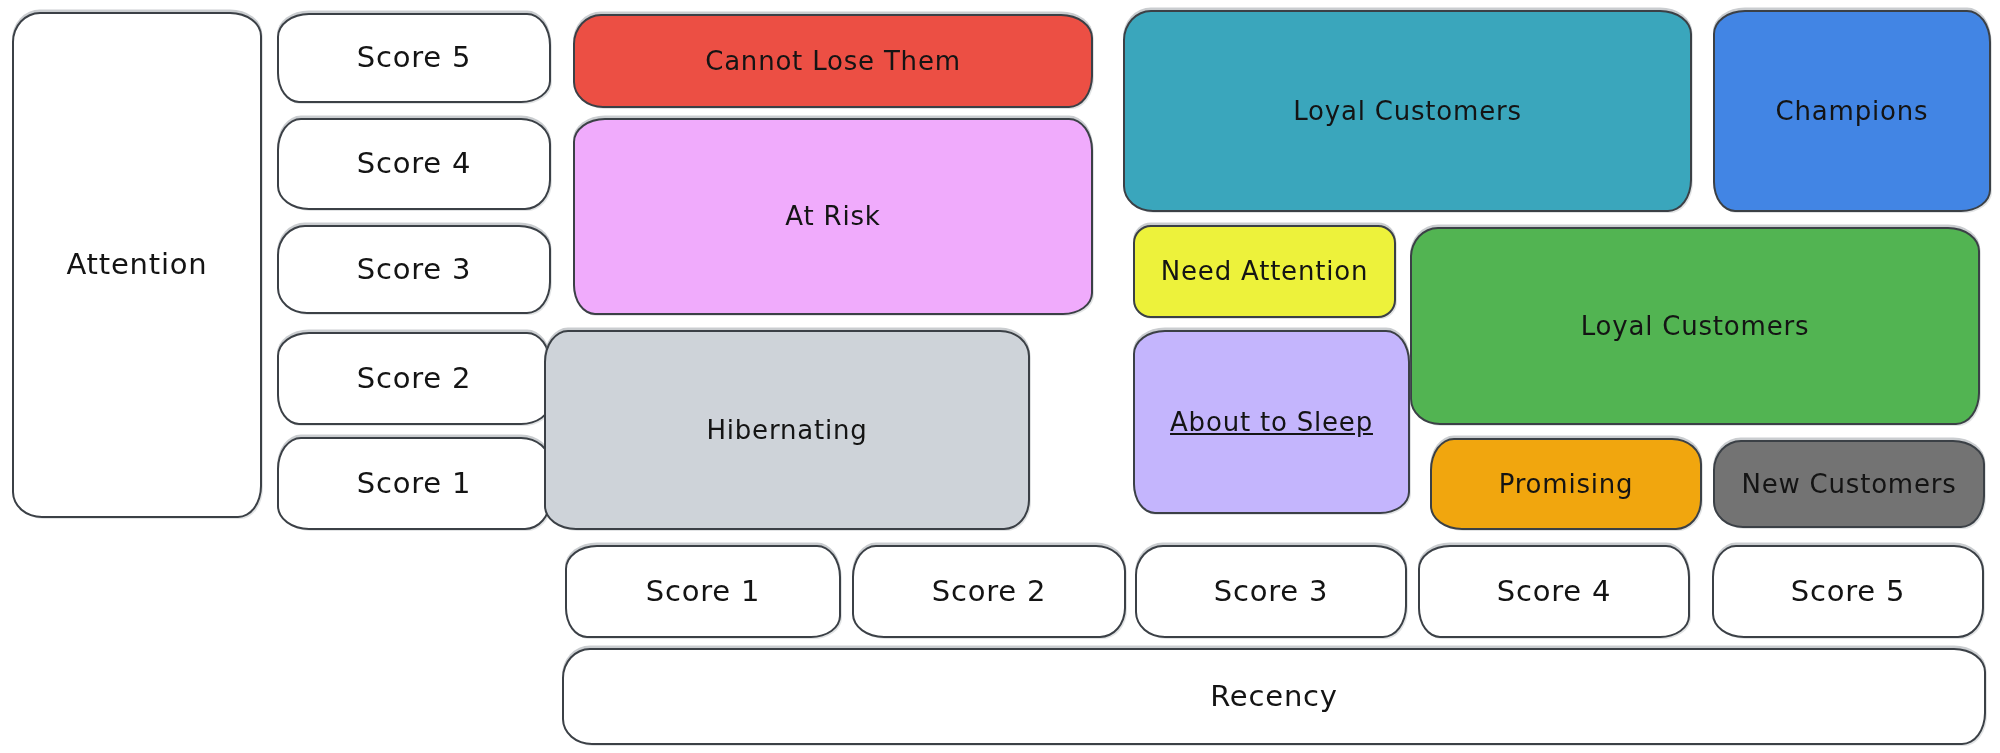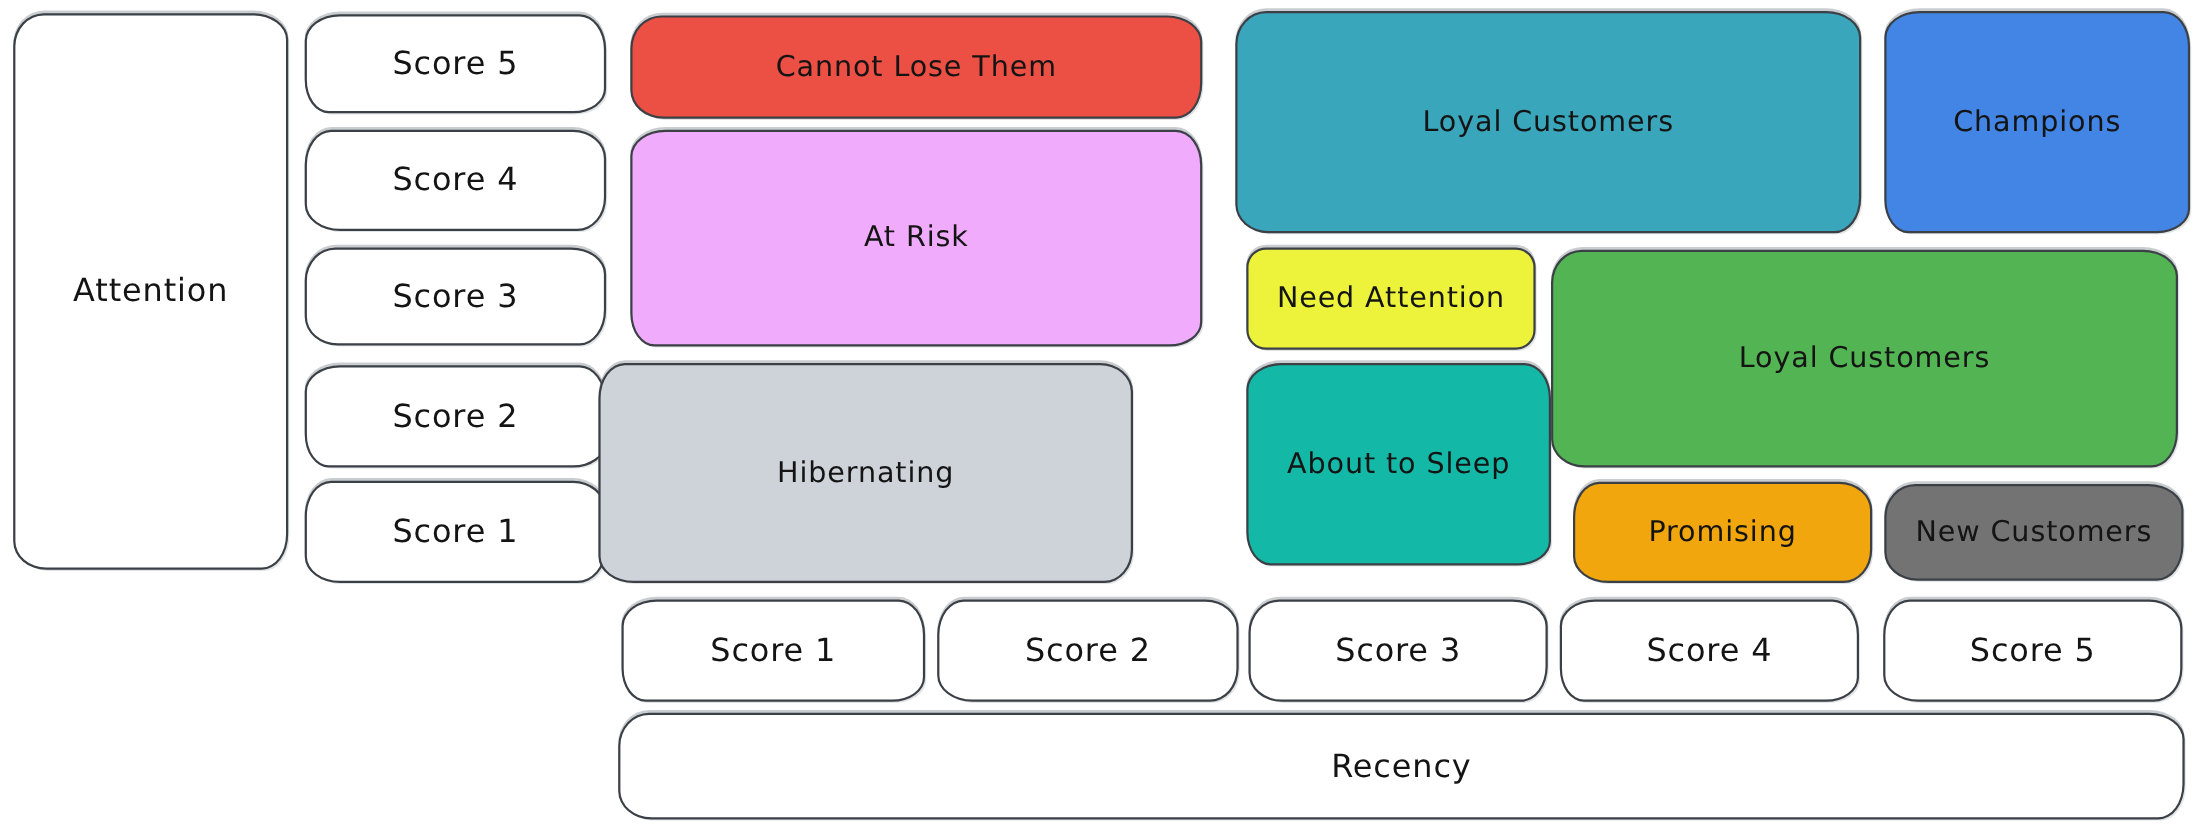--- a/index.html
+++ b/index.html
@@ -85,21 +85,21 @@
   </div>
 
   <div class="box rC" style="left: 1133px; top: 225px; width: 263px; height: 93px; background-color: rgb(237, 242, 59); border-radius: 18px;">
     <span class="lbl">Need Attention</span>
   </div>
 
   <div class="box rA" style="left: 1410px; top: 227px; width: 570px; height: 198px; background-color: rgb(82, 180, 82);">
     <span class="lbl">Loyal Customers</span>
   </div>
 
-  <div class="box rB" style="left: 1133px; top: 330px; width: 277px; height: 184px; background-color: #14b8a6;">
+  <div class="box rB" style="left: 1133px; top: 330px; width: 277px; height: 184px; background-color: #c4b5fd; text-decoration: underline;">
     <span class="lbl">About to Sleep</span>
   </div>
 
   <div class="box rC" style="left: 1430px; top: 438px; width: 272px; height: 92px; background-color: rgb(241, 166, 14);">
     <span class="lbl">Promising</span>
   </div>
 
   <div class="box rA" style="left: 1713px; top: 440px; width: 272px; height: 88px; background-color: #737373;">
     <span class="lbl">New Customers</span>
   </div>

